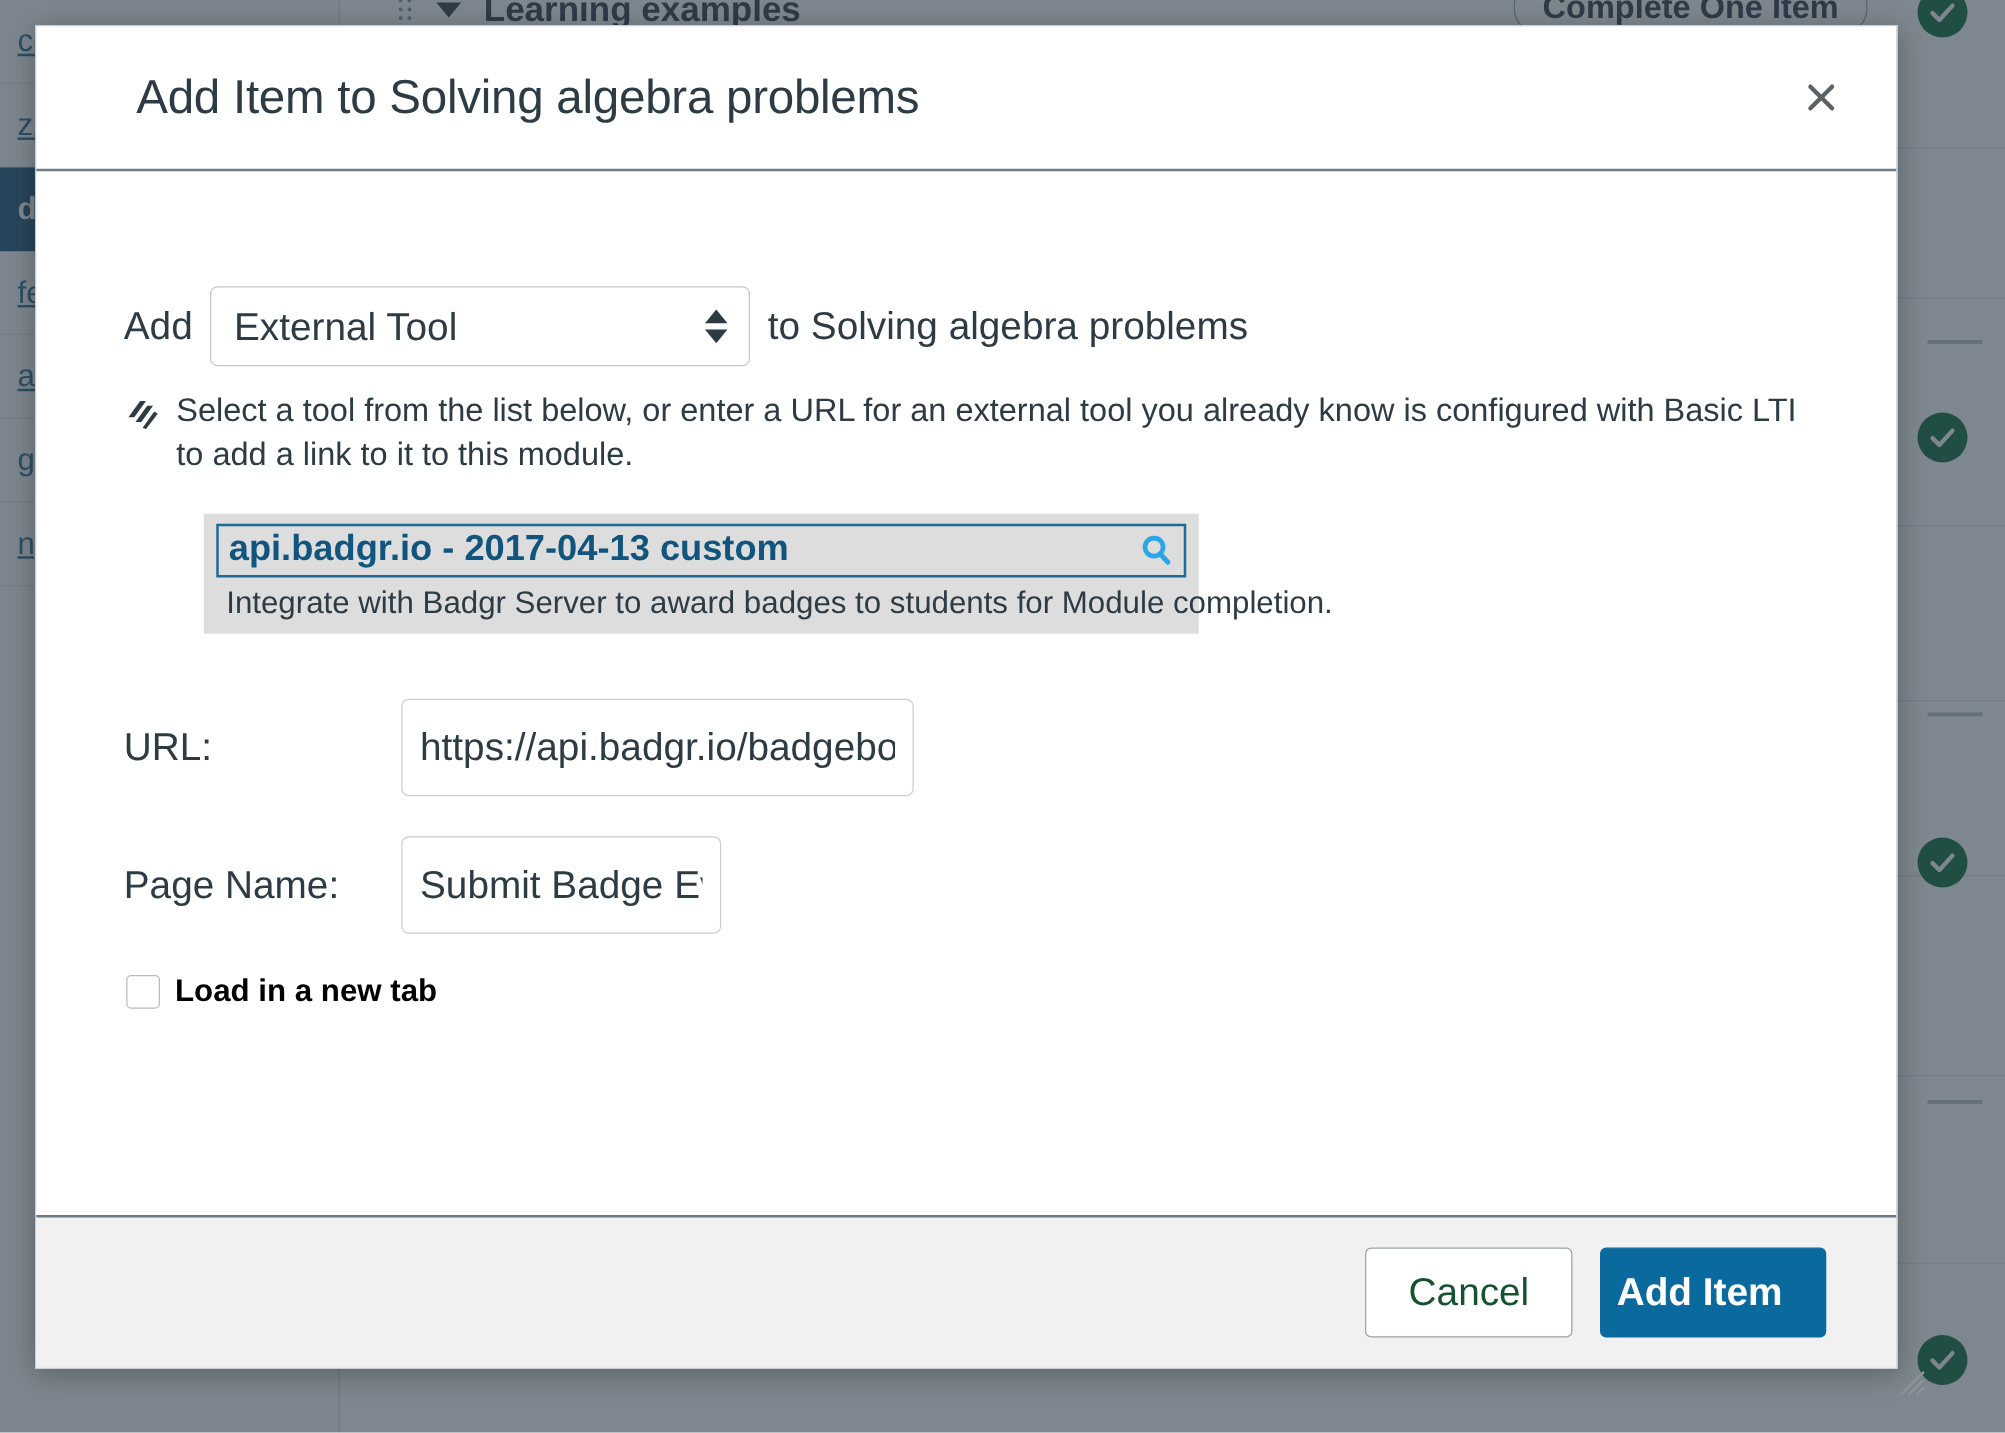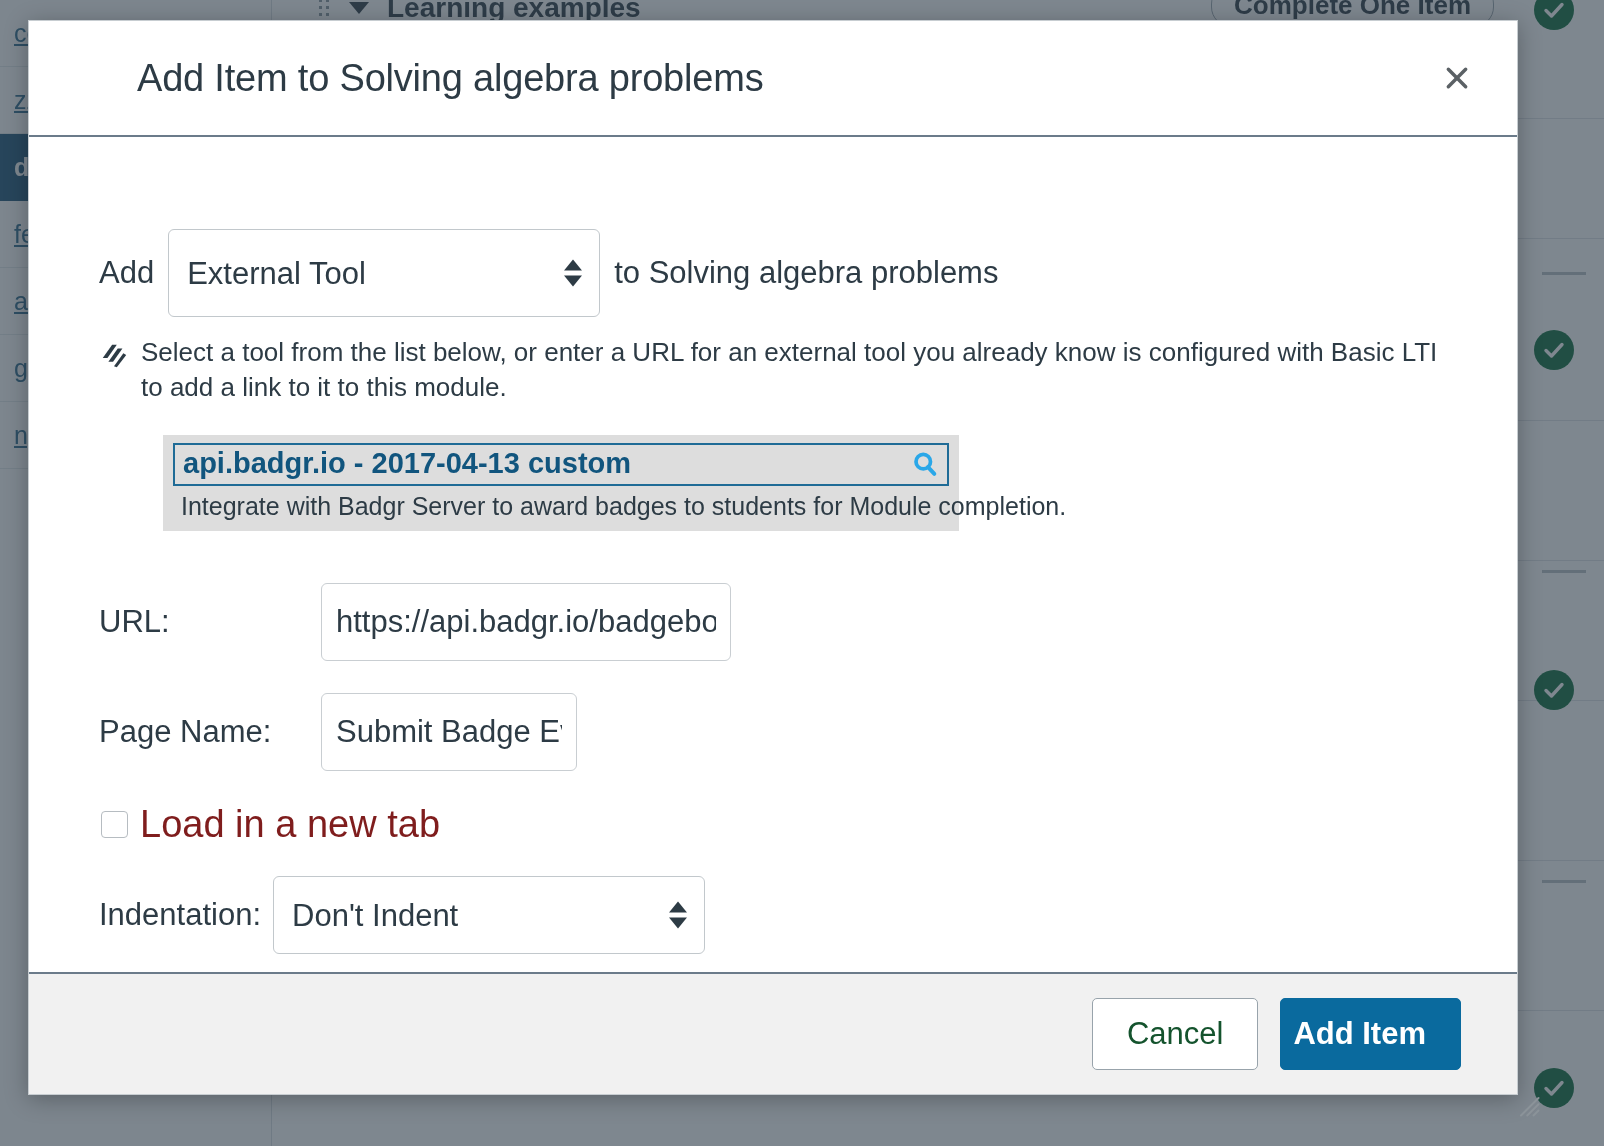--- a/index.html
+++ b/index.html
@@ -114,21 +114,21 @@
   .modal-header {
     position: relative;
     height: 116px;
     flex: 0 0 116px;
     border-bottom: 2px solid #6b7b8a;
     display: flex; align-items: center;
   }
   .modal-title {
     font-size: 38px;
     color: #2d3b45;
-    padding-left: 108px;
+    padding-left: 80px;
     font-weight: normal;
     letter-spacing: -0.2px;
   }
   .modal-close {
     position: absolute; right: 40px; top: 50%;
     transform: translateY(-50%);
     width: 40px; height: 40px;
     display: flex; align-items: center; justify-content: center;
     cursor: pointer;
     background: none; border: none; padding: 0;
@@ -167,21 +167,21 @@
     -webkit-appearance: none; appearance: none;
     font-family: "Liberation Sans", sans-serif;
     font-size: 31px;
     color: #2d3b45;
     background: #ffffff;
     border: 1px solid #c2c8cc;
     border-radius: 6px;
     padding: 10px 56px 10px 18px;
     outline: none;
   }
-  select.styled.w-add { width: 432px; height: 88px; }
+  select.styled.w-add { width: 432px; height: 64px; }
   select.styled.w-ind { width: 432px; height: 78px; }
   .spin-arrows {
     position: absolute; right: 18px; top: 50%;
     transform: translateY(-50%);
     display: flex; flex-direction: column; gap: 5px;
     pointer-events: none;
   }
   .spin-up {
     width: 0; height: 0;
     border-left: 9px solid transparent;
@@ -262,21 +262,21 @@
   }
   input.cb {
     -webkit-appearance: none; appearance: none;
     width: 27px; height: 27px;
     border: 1px solid #b6bcc1;
     border-radius: 4px;
     background: #ffffff;
     margin: 0;
     outline: none;
   }
-  .check-label { font-size: 38px; color: #7f1d1d; }
+  .check-label { font-size: 25px; color: #000000; font-weight: bold; }
 
   .indent-row { display: flex; align-items: center; gap: 12px; }
   .indent-label { font-size: 31px; color: #2d3b45; }
 
   
   .btn {
     font-family: "Liberation Sans", sans-serif;
     font-size: 31px;
     border-radius: 5px;
     cursor: pointer;
@@ -440,32 +440,20 @@
     <div class="field-row">
       <span class="field-label">Page Name:</span>
       <input class="text-field name-field" type="text" value="Submit Badge Evide" style="">
     </div>
 
     <div class="check-row">
       <input class="cb" type="checkbox" style="">
       <span class="check-label">Load in a new tab</span>
     </div>
 
-    <div class="indent-row">
-      <span class="indent-label">Indentation:</span>
-      <span class="sel-wrap">
-        <select class="styled w-ind">
-          <option>Don't Indent</option>
-        </select>
-        <span class="spin-arrows">
-          <span class="spin-up"></span>
-            <span class="spin-down"></span>
-        </span>
-      </span>
-    </div>
 
   </div>
 
   <div class="modal-footer">
     <button class="btn btn-cancel">Cancel</button>
     <button class="btn btn-primary">Add Item</button>
     <span class="resize-grip">
       <svg viewBox="0 0 24 24" stroke="#8b9399" stroke-width="1.6" stroke-linecap="round">
         <line x1="22" y1="8" x2="8" y2="22"></line>
         <line x1="22" y1="13" x2="13" y2="22"></line>

